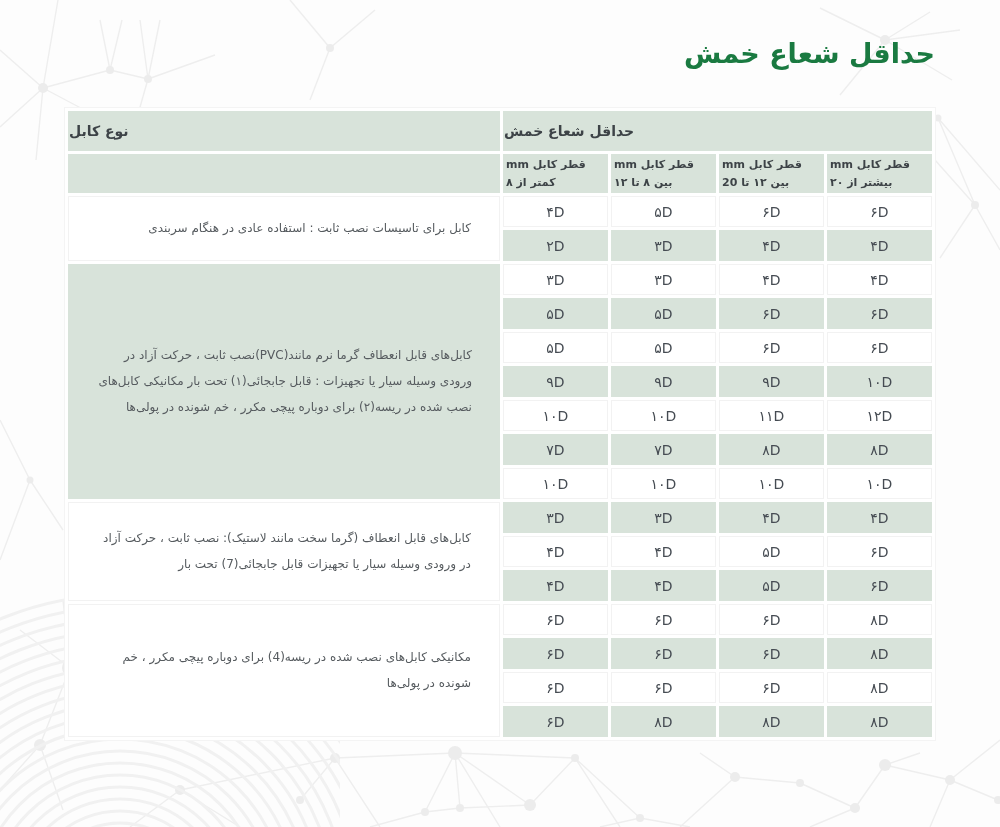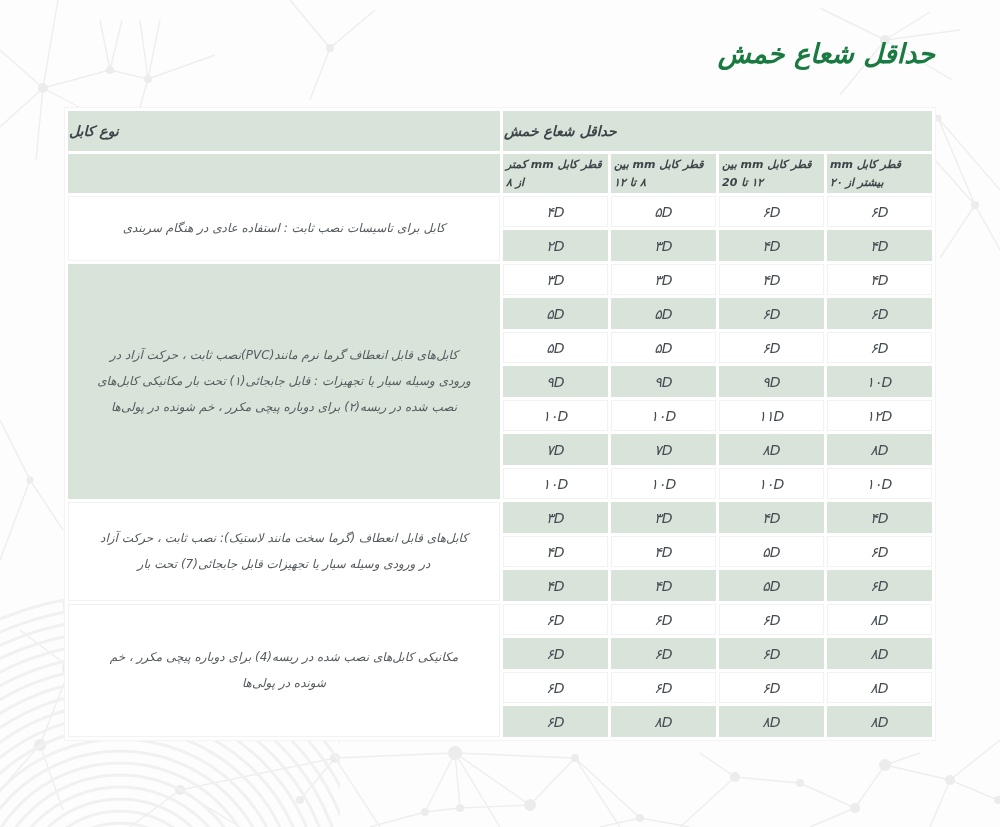--- a/index.html
+++ b/index.html
@@ -1,20 +1,19 @@
 <!DOCTYPE html>
 <html lang="fa" style="--title_green: #1a7a41; --cell_green: #d8e3da; --header_text: #3d4347; --value_text: #454b52; --type_text: #565b5f; --page_bg: #fdfdfd;"><head>
 <meta charset="utf-8">
 <style>
   html,body{margin:0;padding:0;background:#ffffff;}
   .page{
     position:relative;width:1000px;height:827px;overflow:hidden;
     background:var(--page_bg,#fdfdfd);
     font-family:"DejaVu Sans",sans-serif;
-    font-style:italic;
   }
   .bg{position:absolute;left:0;top:0;z-index:0;}
   .title{
     position:absolute;top:38px;right:65px;z-index:2;margin:0;
     font-size:27px;font-weight:700;color:var(--title_green,#1a7a41);
     direction:rtl;
   }
   .table-wrap{
     position:absolute;top:108px;left:65px;width:870px;z-index:1;
     direction:rtl;background:#ffffff;outline:1px solid #f4f4f4;
@@ -34,21 +33,21 @@
   th.h1{height:40px;font-size:14px;}
   th.h2{height:35px;font-size:11px;line-height:1.6;padding:2px 3px;}
   td.val{
     height:31px;text-align:center;vertical-align:middle;
     font-size:14px;color:var(--value_text,#454b52);
   }
   td.green{background:var(--cell_green,#d8e3da);}
   td.white{background:#ffffff;border:1px solid #f2f2f2;}
   td.type{
     font-size:12px;color:var(--type_text,#565b5f);
-    text-align:center;vertical-align:middle;
+    text-align:right;vertical-align:middle;
     line-height:2.15;padding:6px 28px;
   }
 </style>
 </head>
 <body>
 
 <div class="page">
 
   <svg class="bg" width="1000" height="827" viewBox="0 0 1000 827">
     <defs>

